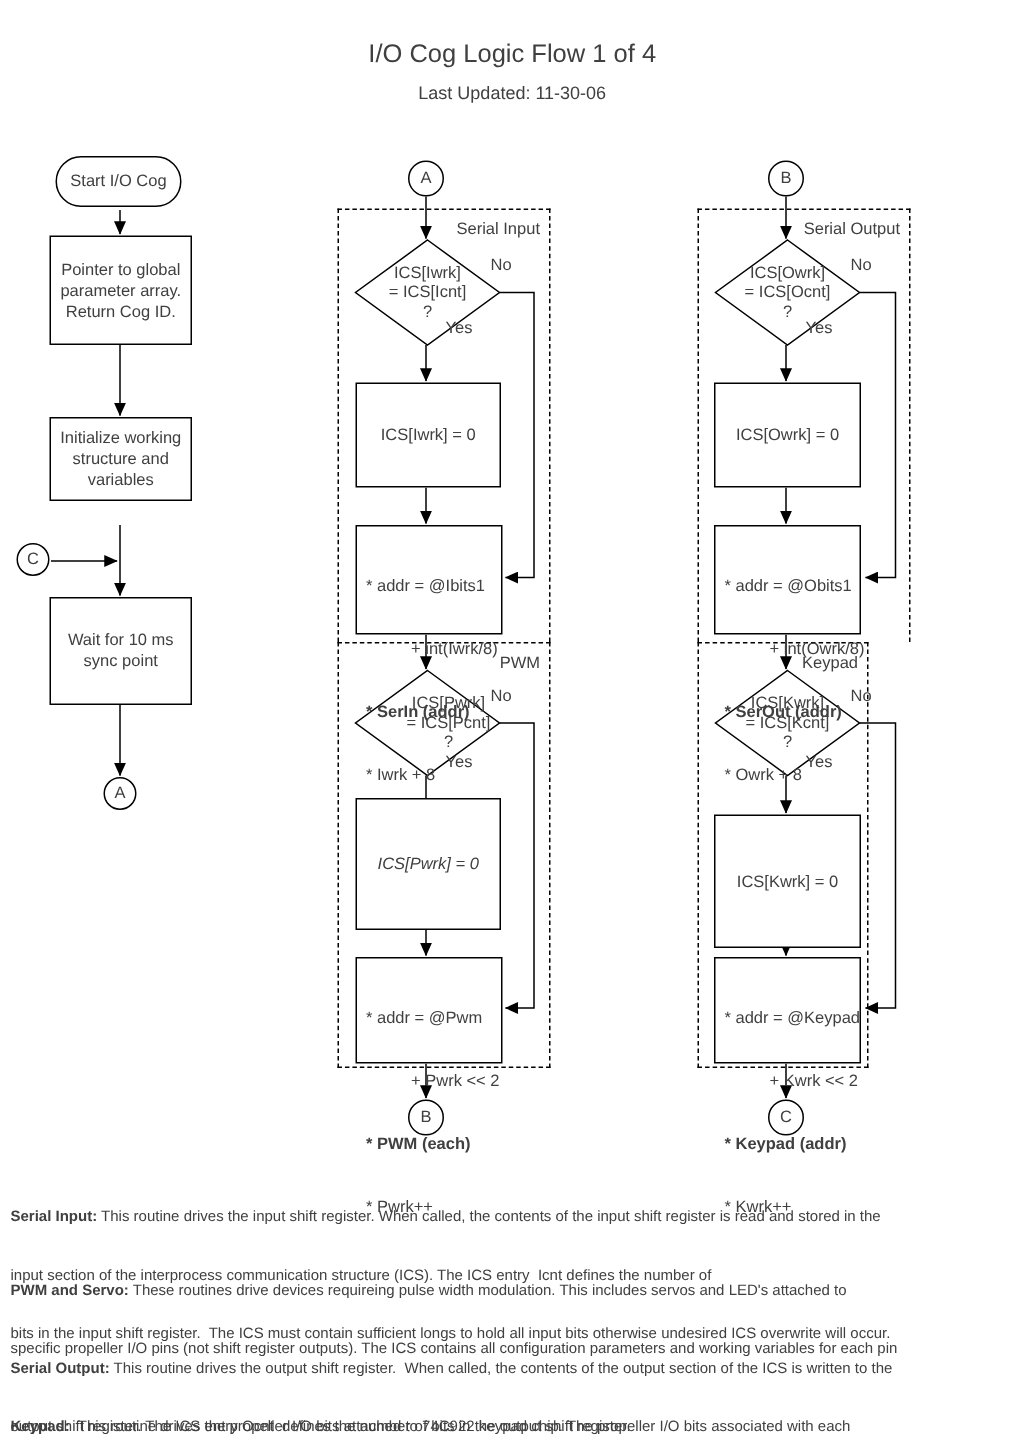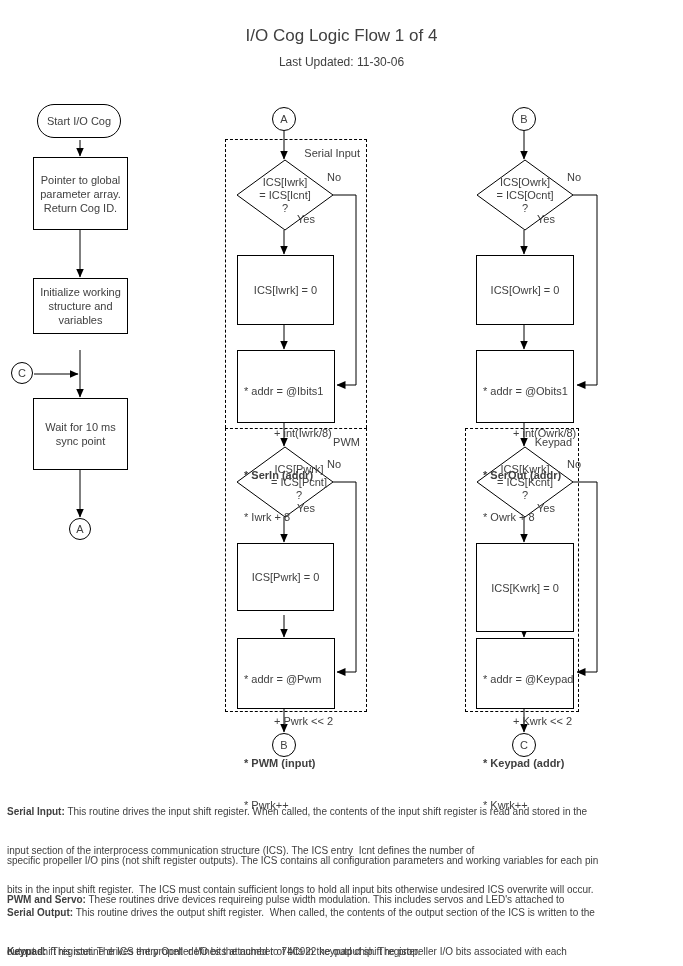--- a/index.html
+++ b/index.html
@@ -71,20 +71,23 @@
 
   <div class="title">I/O Cog Logic Flow 1 of 4</div>
   <div class="subtitle">Last Updated: 11-30-06</div>
 
   <div class="section no-bottom" style="left:225px;top:139px;width:142px;height:289px;">
     <div class="seclabel">Serial Input</div>
   </div>
   <div class="section" style="left:225px;top:428px;width:142px;height:284px;">
     <div class="seclabel">PWM</div>
   </div>
+  <div class="section no-bottom" style="left:465px;top:139px;width:142px;height:289px;">
+    <div class="seclabel">Serial Output</div>
+  </div>
   <div class="section" style="left:465px;top:428px;width:114px;height:284px;">
     <div class="seclabel">Keypad</div>
   </div>
 
   <svg class="overlay" width="683" height="966">
     <defs>
       <marker id="ah" markerWidth="9" markerHeight="8" refX="8.5" refY="4" orient="auto" markerUnits="userSpaceOnUse">
         <path d="M0,0 L9,4 L0,8 Z" fill="#000"></path>
       </marker>
     </defs>
@@ -147,25 +150,25 @@
     <div class="indent">+ int(Iwrk/8)</div>
     <div class="b">* SerIn (addr)</div>
     <div>* Iwrk + 8</div>
   </div>
 
   <div class="dtext" style="left:251px;top:463px;">ICS[Pwrk]
 = ICS[Pcnt]
 ?</div>
   <div class="lbl" style="left:327px;top:458px;">No</div>
   <div class="lbl" style="left:297px;top:502px;">Yes</div>
-  <div class="pbox" style="left:237px;top:543px;width:97px;height:68px;">ICS[Pwrk] = 0</div>
+  <div class="pbox" style="left:237px;top:532px;width:97px;height:88px;font-style:italic;">ICS[Pwrk] = 0</div>
   <div class="abox" style="left:237px;top:638px;width:98px;height:71px;">
     <div>* addr = @Pwm</div>
     <div class="indent">+ Pwrk &lt;&lt; 2</div>
-    <div class="b">* PWM (input)</div>
+    <div class="b">* PWM (each)</div>
     <div>* Pwrk++</div>
   </div>
   <div class="connector" style="left:272px;top:733px;">B</div>
 
   <div class="connector" style="left:512px;top:107px;">B</div>
   <div class="dtext" style="left:477px;top:176px;">ICS[Owrk]
 = ICS[Ocnt]
 ?</div>
   <div class="lbl" style="left:567px;top:171px;">No</div>
   <div class="lbl" style="left:537px;top:213px;">Yes</div>
@@ -190,22 +193,22 @@
     <div>* Kwrk++</div>
   </div>
   <div class="connector" style="left:512px;top:733px;">C</div>
 
   <div class="note" style="top:779px;">
     <div><b>Serial Input:</b><span> This routine drives the input shift register. When called, the contents of the input shift register is read and stored in the</span></div>
     <div>input section of the interprocess communication structure (ICS). The ICS entry  Icnt defines the number of</div>
     <div>bits in the input shift register.  The ICS must contain sufficient longs to hold all input bits otherwise undesired ICS overwrite will occur.</div>
   </div>
   <div class="note" style="top:828px;">
+    <div><b>PWM and Servo:</b><span> These routines drive devices requireing pulse width modulation. This includes servos and LED's attached to</span></div>
     <div>specific propeller I/O pins (not shift register outputs). The ICS contains all configuration parameters and working variables for each pin</div>
-    <div><b>PWM and Servo:</b><span> These routines drive devices requireing pulse width modulation. This includes servos and LED's attached to</span></div>
   </div>
   <div class="note" style="top:880px;">
     <div><b>Serial Output:</b><span> This routine drives the output shift register.  When called, the contents of the output section of the ICS is written to the</span></div>
     <div>output shift register. The ICS entry Ocnt  defines the number of bits in the output shift register.</div>
   </div>
   <div class="note" style="top:919px;">
     <div><b>Keypad:</b><span>  This routine drives the propeller I/O bits attached to 74C922 keypad chip. The propeller I/O bits associated with each</span></div>
     
   </div>
 

